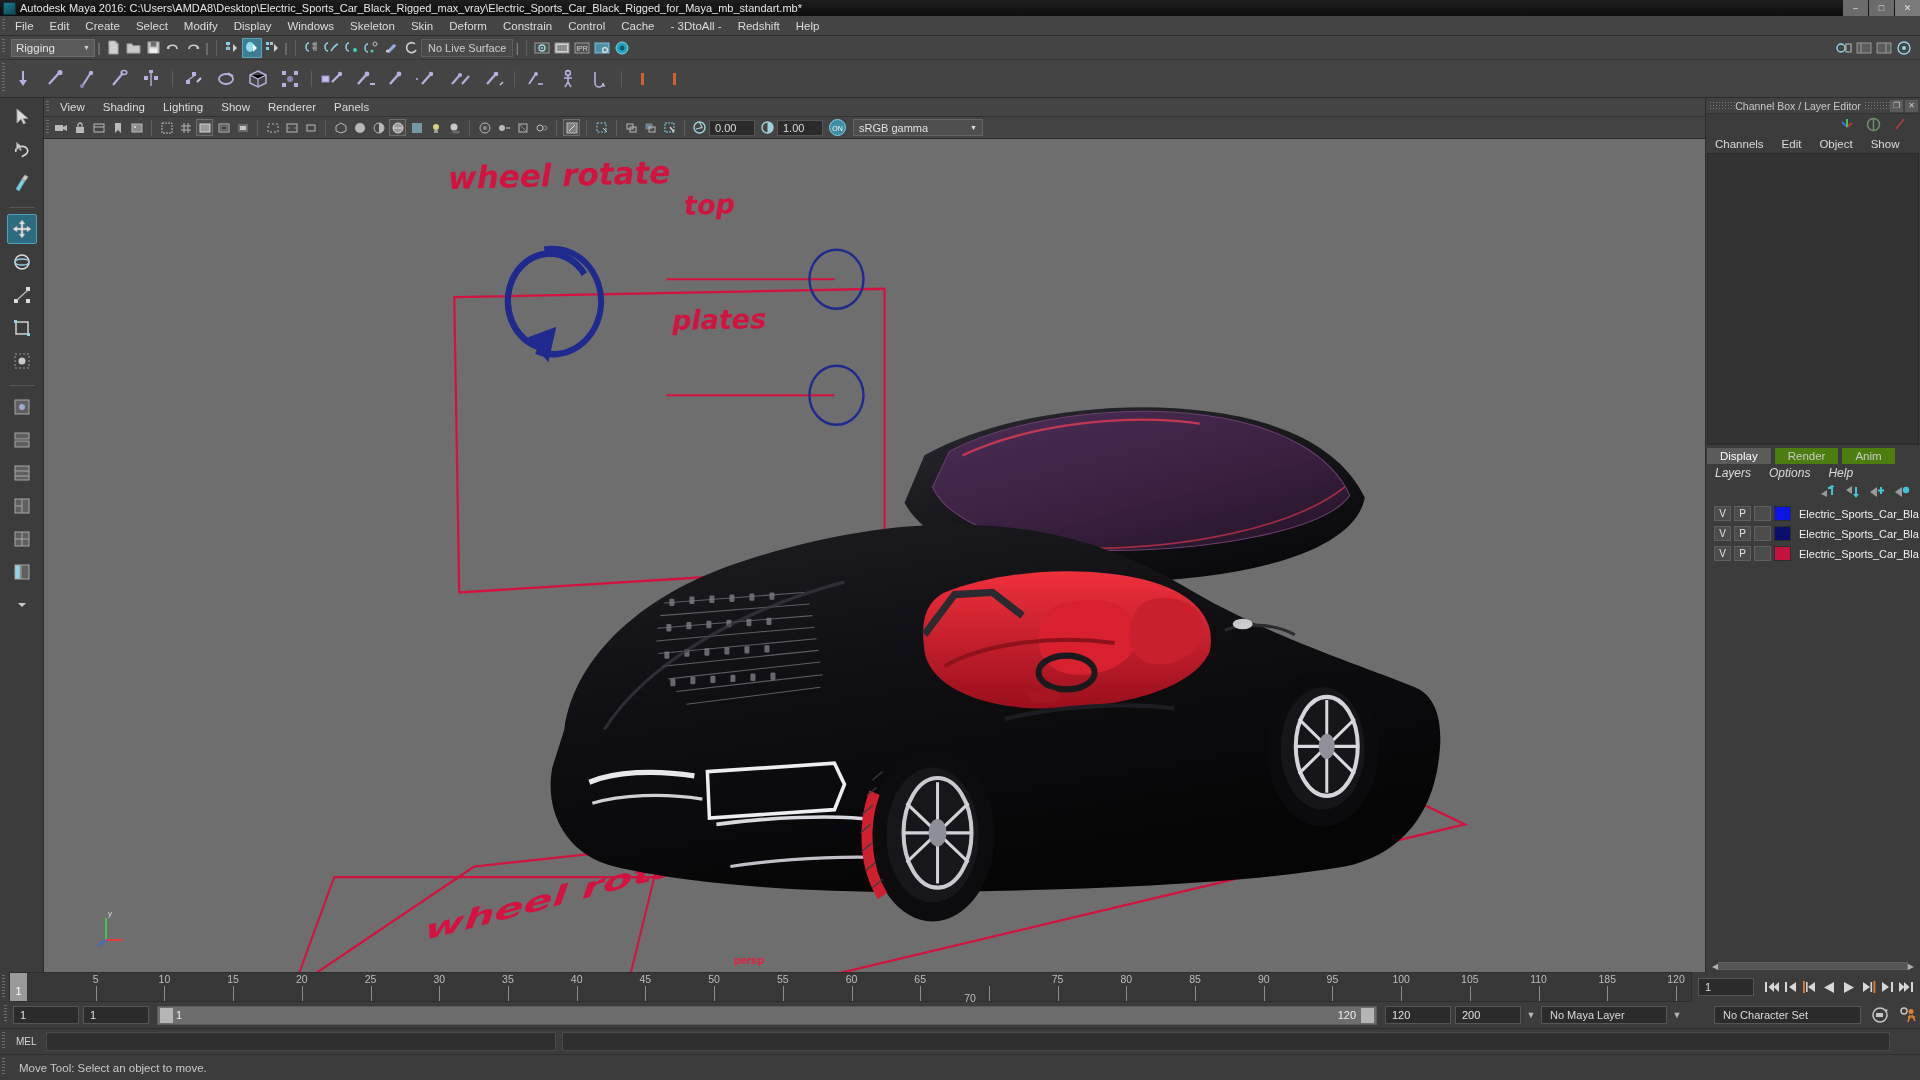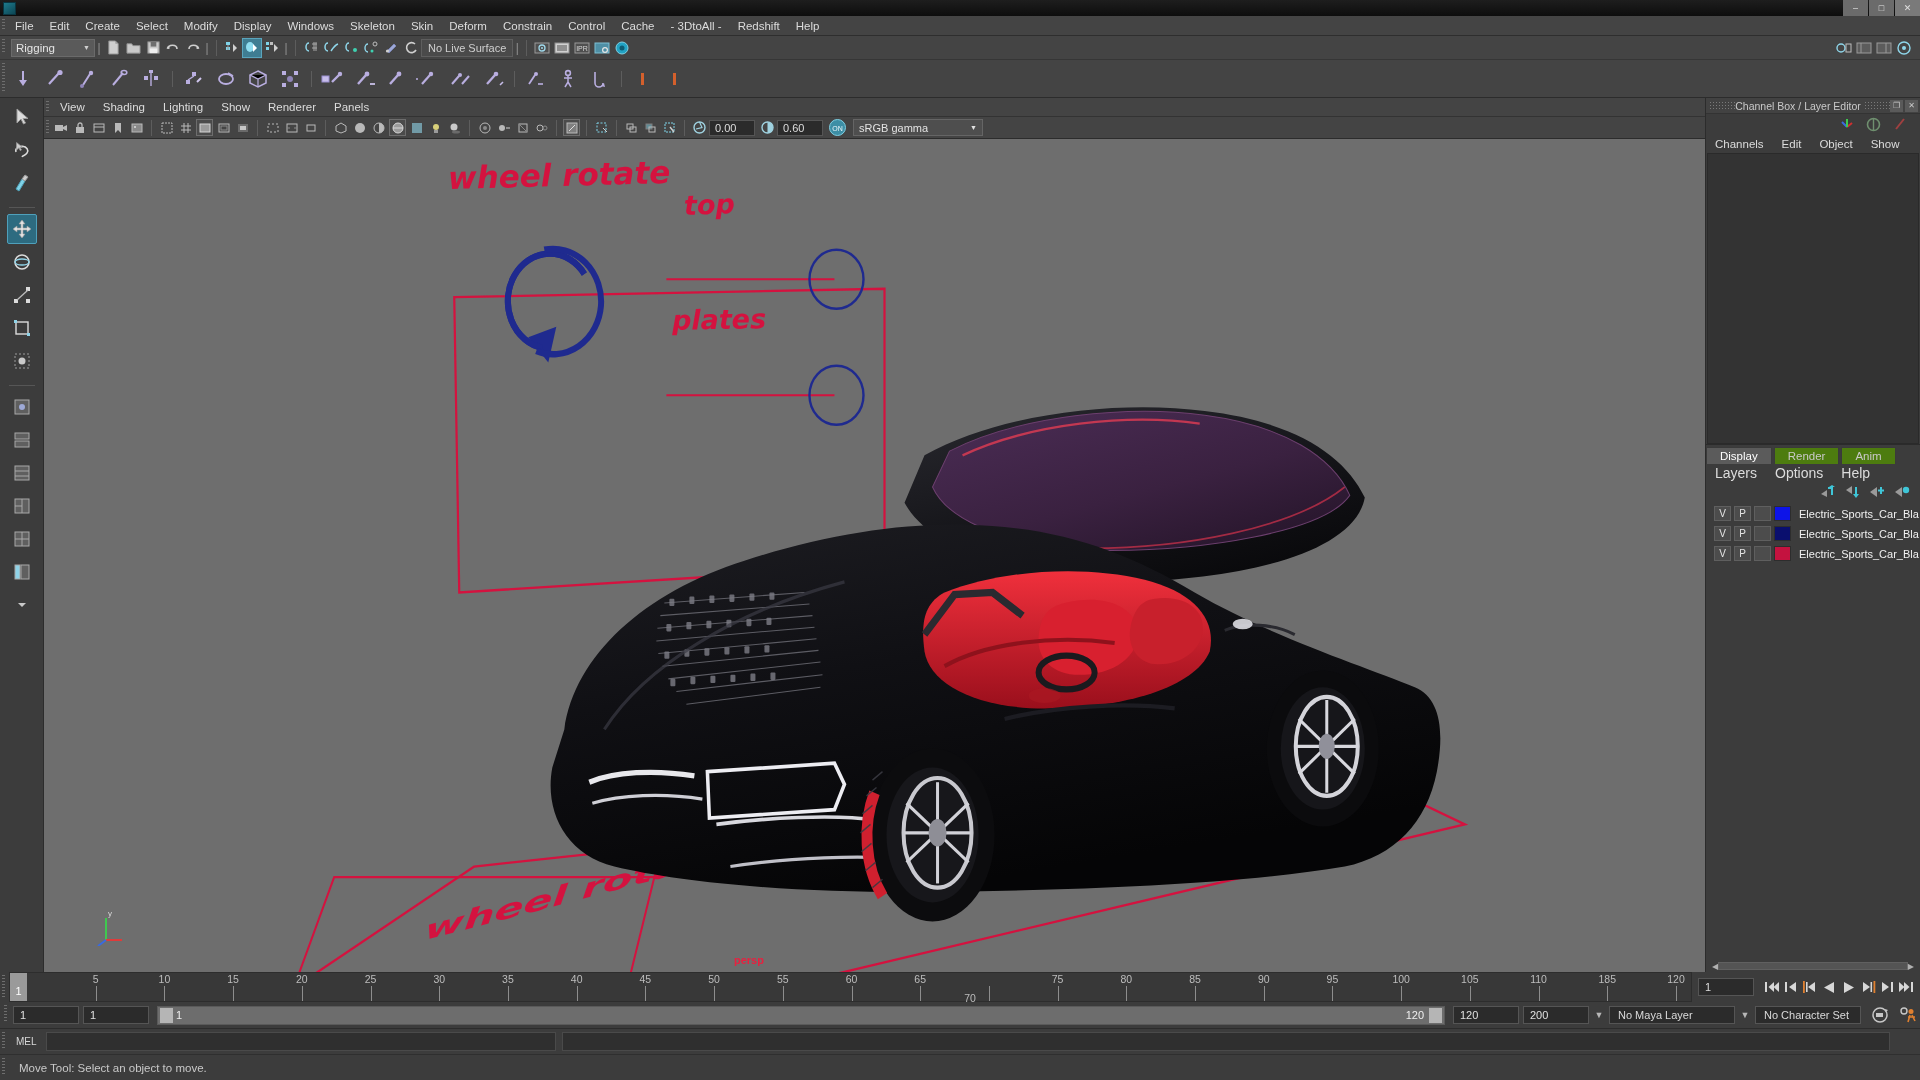--- a/index.html
+++ b/index.html
@@ -96,22 +96,22 @@
      display:flex; align-items:center; justify-content:center; font-size:8px;}
   #cbmenu { height:19px; background:#3c3c3c; display:flex; align-items:center;
      font-size:11.5px; }
   #cbmenu .cm { padding:0 9px; color:#dcdcdc;}
   #cbbody { flex:1; background:#333; border:1px solid #2a2a2a; margin:0 1px;}
   #layerTabs { height:20px; display:flex; align-items:flex-end; background:#3c3c3c;
      border-top:1px solid #2b2b2b;}
   #layerTabs .ltab { padding:2px 13px; font-size:11.5px; color:#c9c9c9;
      background:#4d7c0f; margin-right:2px; border:1px solid #3a3a3a; border-bottom:none;}
   #layerTabs .ltab.active { background:#5b5b5b; color:#fff;}
-  #layerMenu { height:18px; display:flex; align-items:center; font-size:14px;
-     background:#3c3c3c;}
+  #layerMenu { height:18px; display:flex; align-items:center; font-size:12px;
+     background:#3c3c3c;font-style:italic;}
   #layerMenu .lm { padding:0 9px; color:#dcdcdc;}
   #layerBtns { height:20px; display:flex; align-items:center; justify-content:flex-end;
      padding-right:10px; gap:9px; background:#3c3c3c;}
   #layerList { flex:0 0 auto; height:170px; background:#3c3c3c; overflow:hidden;
      padding-top:2px;}
   .layerrow { height:20px; display:flex; align-items:center; font-size:11px;
      color:#f0f0f0; padding-left:8px; gap:3px;}
   .lcell { width:17px; height:15px; background:#4c4c4c; border:1px solid #5f5f5f;
      display:flex; align-items:center; justify-content:center; font-size:10px;
      color:#e5e5e5;}
@@ -161,20 +161,21 @@
      font-size:11.5px; color:#c9c9c9; border-top:1px solid #2f2f2f;}
   #helprow .ht { padding-left:12px;}
 
   .icn { display:block; }
 </style>
 </head>
 <body>
 
 <div id="titlebar">
   <div class="appicon"></div>
+  <div class="ttext">Autodesk Maya 2016: C:\Users\AMDA8\Desktop\Electric_Sports_Car_Black_Rigged_max_vray\Electric_Sports_Car_Black_Rigged_for_Maya_mb_standart.mb*</div>
   <div id="winbtns">
     <div>–</div>
     <div>□</div>
     <div class="close">✕</div>
   </div>
 </div>
 
 <div id="menubar">
   <div class="grip"></div>
   <div class="mi">File</div>
@@ -795,21 +796,21 @@
             <path d="M7.5 2 L10 7.5 L4 9" fill="none" stroke="#9fd2e0" stroke-width="1.2"></path>
           </svg>
         </div>
       <div class="vpnum">0.00</div>
       <div class="vpi" style="margin-left:4px;">
           <svg width="15" height="15" viewBox="0 0 15 15">
             <circle cx="7.5" cy="7.5" r="5.5" fill="none" stroke="#9fd2e0" stroke-width="1.4"></circle>
             <path d="M7.5 2a5.5 5.5 0 010 11z" fill="#9fd2e0"></path>
           </svg>
         </div>
-      <div class="vpnum">0.60</div>
+      <div class="vpnum">1.00</div>
       <div class="vpi" style="margin-left:5px; width:19px; height:19px;">
         <svg width="19" height="19" viewBox="0 0 19 19">
             <circle cx="9.5" cy="9.5" r="8" fill="#3d8ea5" stroke="#7fd0e3"></circle>
             <text x="9.5" y="12.5" font-size="7" fill="#eaf7fb" text-anchor="middle" font-family="sans-serif">ON</text>
           </svg>
         </div>
       <div class="gammacombo" style="margin-left:5px;">
         <span>sRGB gamma</span>
         <span style="font-size:7px;">▼</span>
       </div>
@@ -1197,21 +1198,21 @@
       <div class="hdl" style="left:2px;"></div>
       <div class="lv">1</div>
       <div class="rv">120</div>
       <div class="hdl" style="right:2px;"></div>
     </div>
     <div class="rf">120</div>
     <div class="rf">200</div>
     <div class="dn">▼</div>
     <div class="selcombo" style="width:126px;">No Maya Layer</div>
     <div class="dn">▼</div>
-    <div class="selcombo" style="width:106px;">No Character Set</div>
+    <div class="selcombo" style="width:147px;margin-left:27px;">No Character Set</div>
     <svg width="20" height="18" viewBox="0 0 20 18" style="margin-left:6px;">
       <circle cx="9" cy="9" r="7" fill="none" stroke="#c7c7c7" stroke-width="1.5"></circle>
         <rect x="5" y="7" width="7" height="4" fill="#c7c7c7"></rect>
         <path d="M14 3 l3 1 -2 2z" fill="#c7c7c7"></path>
       </svg>
     <svg width="22" height="18" viewBox="0 0 22 18" style="margin-left:3px;">
       <circle cx="6" cy="5" r="3" fill="none" stroke="#c7c7c7" stroke-width="1.4"></circle>
         <path d="M13 3 a2.5 2.5 0 110 5 a2.5 2.5 0 110-5" fill="#e08030"></path>
         <path d="M12 9 l-2 7 M14 9 l3 6 M10 11 h7" stroke="#e08030" stroke-width="1.6" fill="none"></path>
       </svg>

